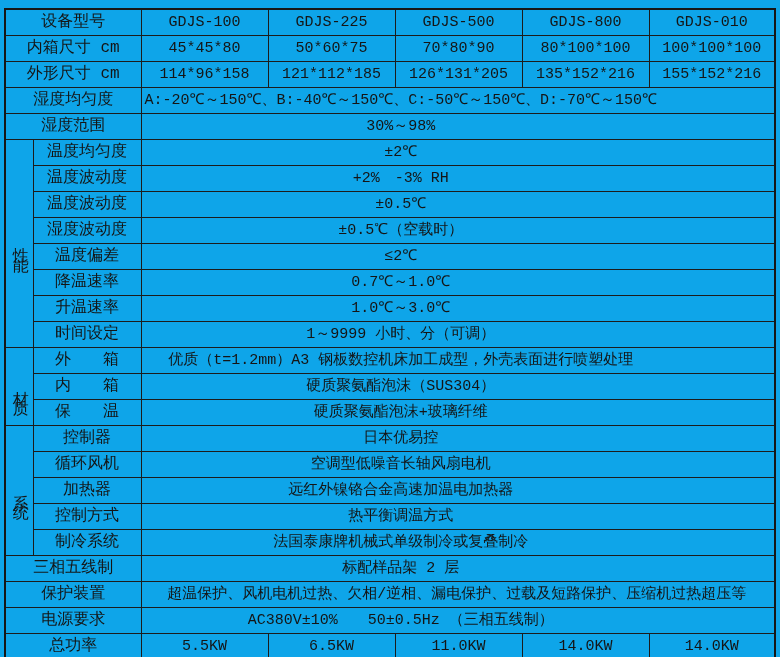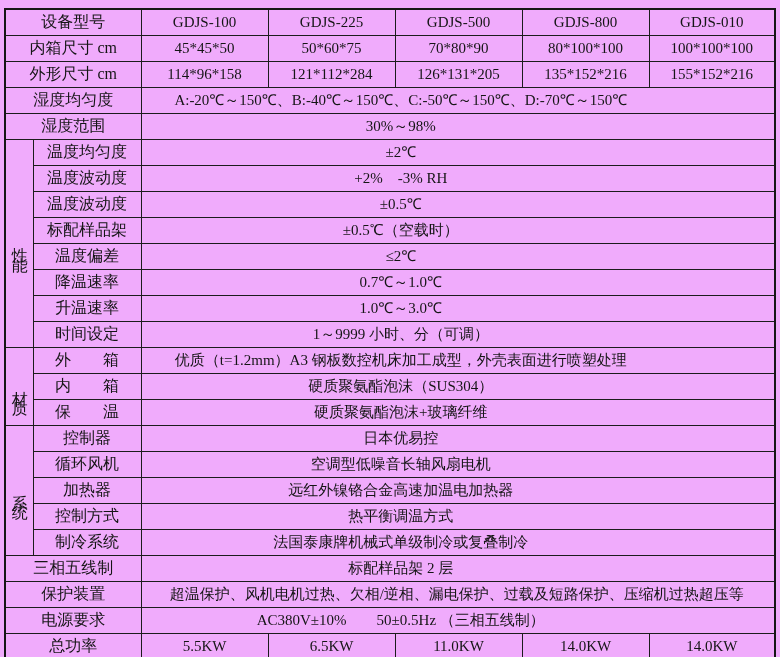--- a/index.html
+++ b/index.html
@@ -1,18 +1,18 @@
 <!DOCTYPE html>
 <html><head>
 <meta charset="utf-8">
 <style>
   html,body { margin:0; padding:0; background:#fdfdfd; }
   .canvas {
-    position:relative; width:780px; height:657px; background:#f0abfc;
-    font-family:Liberation Serif, serif; color:#151515; overflow:hidden;
+    position:relative; width:780px; height:657px; background:#0ea5e9;
+    font-family:Liberation Mono, monospace; color:#151515; overflow:hidden;
   }
   table.spec {
     position:absolute; left:4px; top:8px;
     width:770px; table-layout:fixed;
     border-collapse:collapse; border:2px solid #161616;
   }
   td {
     border:1px solid #1c1c1c;
     height:25px; padding:0;
     text-align:center; vertical-align:middle;
@@ -47,31 +47,31 @@
       <td class="lbl" colspan="2">设备型号</td>
       <td>GDJS-100</td>
       <td>GDJS-225</td>
       <td>GDJS-500</td>
       <td>GDJS-800</td>
       <td>GDJS-010</td>
     </tr>
 
     <tr>
       <td class="lbl" colspan="2">内箱尺寸 cm</td>
-      <td>45*45*50</td>
+      <td>45*45*80</td>
       <td>50*60*75</td>
       <td>70*80*90</td>
       <td>80*100*100</td>
       <td>100*100*100</td>
     </tr>
 
     <tr>
       <td class="lbl" colspan="2">外形尺寸 cm</td>
       <td>114*96*158</td>
-      <td>121*112*284</td>
+      <td>121*112*185</td>
       <td>126*131*205</td>
       <td>135*152*216</td>
       <td>155*152*216</td>
     </tr>
 
     <tr>
       <td class="lbl" colspan="2">湿度均匀度</td>
       <td class="val" colspan="5">A:-20℃～150℃、B:-40℃～150℃、C:-50℃～150℃、D:-70℃～150℃</td>
     </tr>
 
@@ -87,21 +87,21 @@
     </tr>
     <tr>
       <td class="lbl">温度波动度</td>
       <td class="val" colspan="5">+2%　-3% RH</td>
     </tr>
     <tr>
       <td class="lbl">温度波动度</td>
       <td class="val" colspan="5">±0.5℃</td>
     </tr>
     <tr>
-      <td class="lbl">标配样品架</td>
+      <td class="lbl">湿度波动度</td>
       <td class="val" colspan="5">±0.5℃（空载时）</td>
     </tr>
     <tr>
       <td class="lbl">温度偏差</td>
       <td class="val" colspan="5">≤2℃</td>
     </tr>
     <tr>
       <td class="lbl">降温速率</td>
       <td class="val" colspan="5">0.7℃～1.0℃</td>
     </tr>

